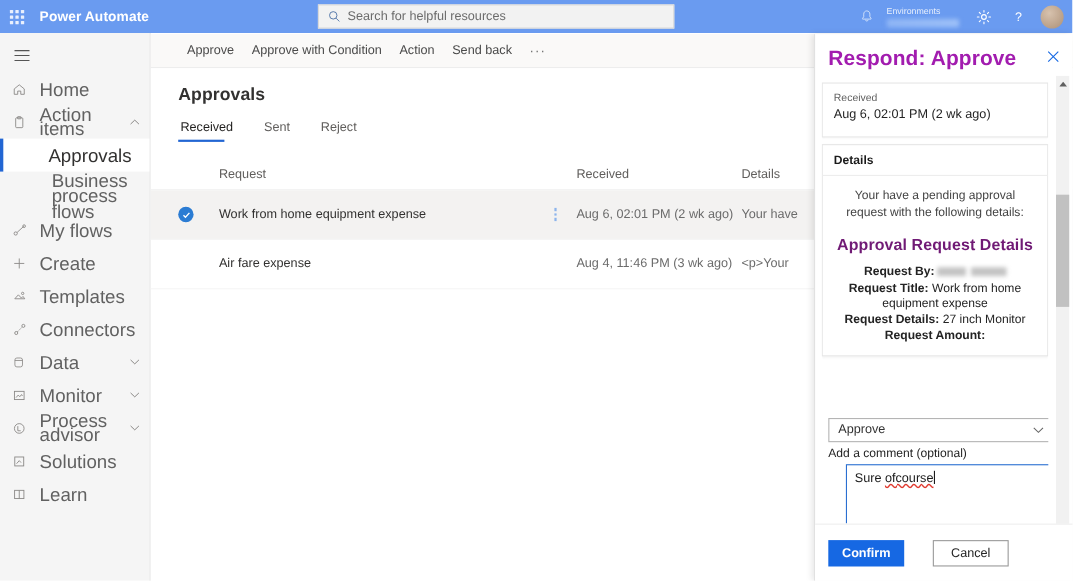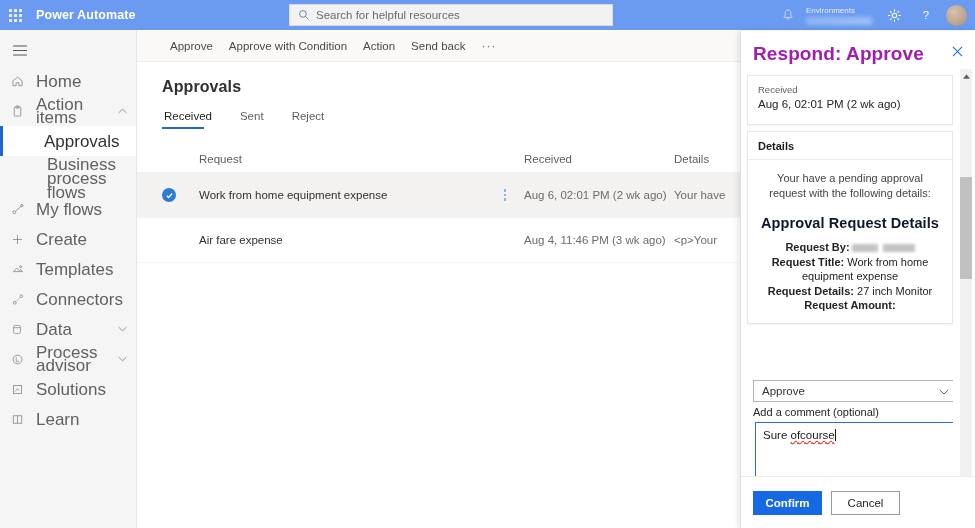--- a/index.html
+++ b/index.html
@@ -189,21 +189,21 @@
   .lbl-small { font-size: 9.5px; color: #5f5f5f; line-height: 13px; }
   .val-mid { font-size: 11.5px; color: #242424; line-height: 16px; }
   .card-header {
     font-size: 11px; font-weight: bold; color: #1b1b1b;
     padding: 8px 10px 7px 10px; border-bottom: 1px solid #ededed;
   }
   .card.details { padding: 0; }
   .details-inner { padding: 11px 10px 10px 10px; text-align: center; }
   .para { font-size: 11px; color: #444; line-height: 15px; }
   .h-big {
-    font-size: 14.5px; font-weight: bold; color: #0f172a;
+    font-size: 14.5px; font-weight: bold; color: #701a75;
     margin: 14px 0 9px 0; letter-spacing: .1px;
   }
   .kv { font-size: 11px; color: #242424; line-height: 14.5px; }
   .kv b { font-weight: bold; }
   .redact {
     display: inline-block; width: 63px; height: 8px;
     background: linear-gradient(90deg,#c3c3c3 0 26px,#ffffff 26px 31px,#c3c3c3 31px 63px);
     filter: blur(1.7px); vertical-align: -1px; margin-left: 2px;
   }
   .selectbox {
@@ -211,36 +211,36 @@
     border: 1px solid #b4b4b4; background: #ffffff;
     display: flex; align-items: center; padding: 0 6px 0 8px;
     font-size: 11.5px; color: #333; cursor: pointer;
   }
   .selectbox .sel-val { flex: 1 1 auto; }
   .comment-label {
     position: absolute; left: 6px; top: 337px;
     font-size: 11px; color: #242424;
   }
   .comment-display {
-    position: absolute; left: 8px; top: 353px; width: 203px; height: 90px;
+    position: absolute; left: 22px; top: 353px; width: 203px; height: 90px;
     border: 1.5px solid #2a6fd1; background: #ffffff;
     padding: 5px 7px; font-size: 11.5px; color: #1b1b1b; line-height: 15px;
   }
   .misspell {
     text-decoration: underline wavy #e03b30;
     text-decoration-skip-ink: none;
   }
   .caret {
     display: inline-block; width: 1px; height: 12px;
     background: #1b1b1b; vertical-align: -2px; margin-left: 0px;
   }
   .panel-footer {
     position: absolute; left: 0; bottom: 0; width: 235px; height: 52px;
     border-top: 1px solid #eeeeee; background: #fff;
-    display: flex; align-items: center; padding-left: 12px; gap: 9px;
+    display: flex; align-items: center; padding-left: 12px; gap: 26px;
   }
   .btn {
     height: 24px; min-width: 69px; font-size: 11.5px;
     font-family: "Liberation Sans", sans-serif; cursor: pointer;
     display: flex; align-items: center; justify-content: center;
     border: 1px solid transparent;
   }
   .btn-primary { background: #1668e3; color: #ffffff; font-weight: bold; }
   .btn-secondary { background: #ffffff; color: #242424; border: 1px solid #9a9a9a; }
 
@@ -402,20 +402,34 @@
         </svg>
       </span>
       <span class="nlabel">Data</span>
       <span class="chev">
         <svg width="9" height="6" viewBox="0 0 10 6">
             <path d="M.8 1L5 5l4.2-4" fill="none" stroke="#8a8886" stroke-width="1"></path>
           </svg>
       </span>
     </div>
 
+    <div class="nav-item">
+      <span class="nico">
+        <svg width="13" height="13" viewBox="0 0 16 16">
+          <rect x="2.6" y="3.4" width="10.8" height="9.2" fill="none" stroke="#8a8886" stroke-width="1"></rect>
+          <path d="M4.4 10.4l2.4-2.8 1.8 1.8 2-2.4 1 1.6" fill="none" stroke="#8a8886" stroke-width="1"></path>
+        </svg>
+      </span>
+      <span class="nlabel">Monitor</span>
+      <span class="chev">
+        <svg width="9" height="6" viewBox="0 0 10 6">
+            <path d="M.8 1L5 5l4.2-4" fill="none" stroke="#8a8886" stroke-width="1"></path>
+          </svg>
+      </span>
+    </div>
 
 
     <div class="nav-item">
       <span class="nico">
         <svg width="13" height="13" viewBox="0 0 16 16">
           <circle cx="8" cy="8" r="5.4" fill="none" stroke="#8a8886" stroke-width="1"></circle>
           <path d="M6.4 5.4v5.2h3.2" fill="none" stroke="#8a8886" stroke-width="1"></path>
         </svg>
       </span>
       <span class="nlabel">Process advisor</span>

